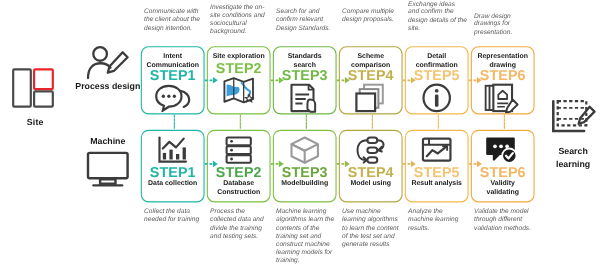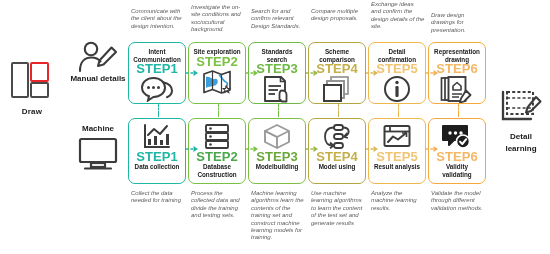--- a/index.html
+++ b/index.html
@@ -60,50 +60,50 @@
 <body>
 
 <div class="stage">
 
   <div class="site-block">
     <div class="site-icon">
       <div class="r1"></div>
       <div class="r2"></div>
       <div class="r3"></div>
     </div>
-    <div class="site-label">Draw</div>
+    <div class="site-label">Site</div>
   </div>
 
   <div class="rowlabel" style="left:62px;top:40px;">
     <svg width="46" height="34" viewBox="0 0 46 34">
       <circle cx="16" cy="9" r="6.2" fill="none" stroke="#3c3c3c" stroke-width="2.1"></circle>
       <path d="M5 31 C5 21 10.5 17.5 16.5 17.5 C20.5 17.5 23.5 19 25.5 21.5" fill="none" stroke="#3c3c3c" stroke-width="2.1" stroke-linecap="round"></path>
       <path d="M36.5 7.5 L41 12 L28.5 24.5 L23 26 L24.5 20.5 Z" fill="none" stroke="#3c3c3c" stroke-width="2.1" stroke-linejoin="round"></path>
     </svg>
-    <div class="txt">Manual details</div>
+    <div class="txt">Process design</div>
   </div>
 
   <div class="rowlabel" style="left:62px;top:124px;">
     <div class="txt">Machine</div>
     <svg width="46" height="36" viewBox="0 0 46 36" style="margin-top:2px;">
       <rect x="5" y="3" width="36" height="23" rx="1.5" fill="none" stroke="#3c3c3c" stroke-width="2.2"></rect>
       <rect x="16" y="27" width="14" height="4" fill="none" stroke="#3c3c3c" stroke-width="2.2"></rect>
       <line x1="10" y1="32.5" x2="36" y2="32.5" stroke="#3c3c3c" stroke-width="2.2" stroke-linecap="round"></line>
     </svg>
   </div>
 
   <div class="design-out">
     <svg width="48" height="40" viewBox="0 0 48 40">
       <path d="M6 6 L6 33 L34 33" fill="none" stroke="#3c3c3c" stroke-width="2.3" stroke-linecap="round"></path>
       <rect x="10" y="6" width="26" height="22" fill="none" stroke="#3c3c3c" stroke-width="2" stroke-dasharray="3 2.2"></rect>
       <line x1="10" y1="12" x2="36" y2="12" stroke="#3c3c3c" stroke-width="1.6" stroke-dasharray="3 2.2"></line>
       <line x1="10" y1="22" x2="36" y2="22" stroke="#3c3c3c" stroke-width="1.6" stroke-dasharray="3 2.2"></line>
       <path d="M39 11 L43.5 15.5 L34 25 L29 26.5 L30.5 21.5 Z" fill="none" stroke="#3c3c3c" stroke-width="2.1" stroke-linejoin="round"></path>
     </svg>
-    <div class="txt">Detail</div>
+    <div class="txt">Search</div>
     <div class="txt">learning</div>
   </div>
 
   <svg class="flowline" viewBox="0 0 418 3" preserveAspectRatio="none">
     <defs>
       <linearGradient id="gl" x1="0" y1="0" x2="1" y2="0">
         <stop offset="0%" stop-color="#1fb6a6"></stop>
         <stop offset="22%" stop-color="#6cbf4a"></stop>
         <stop offset="48%" stop-color="#9cc03f"></stop>
         <stop offset="72%" stop-color="#e9bb52"></stop>

